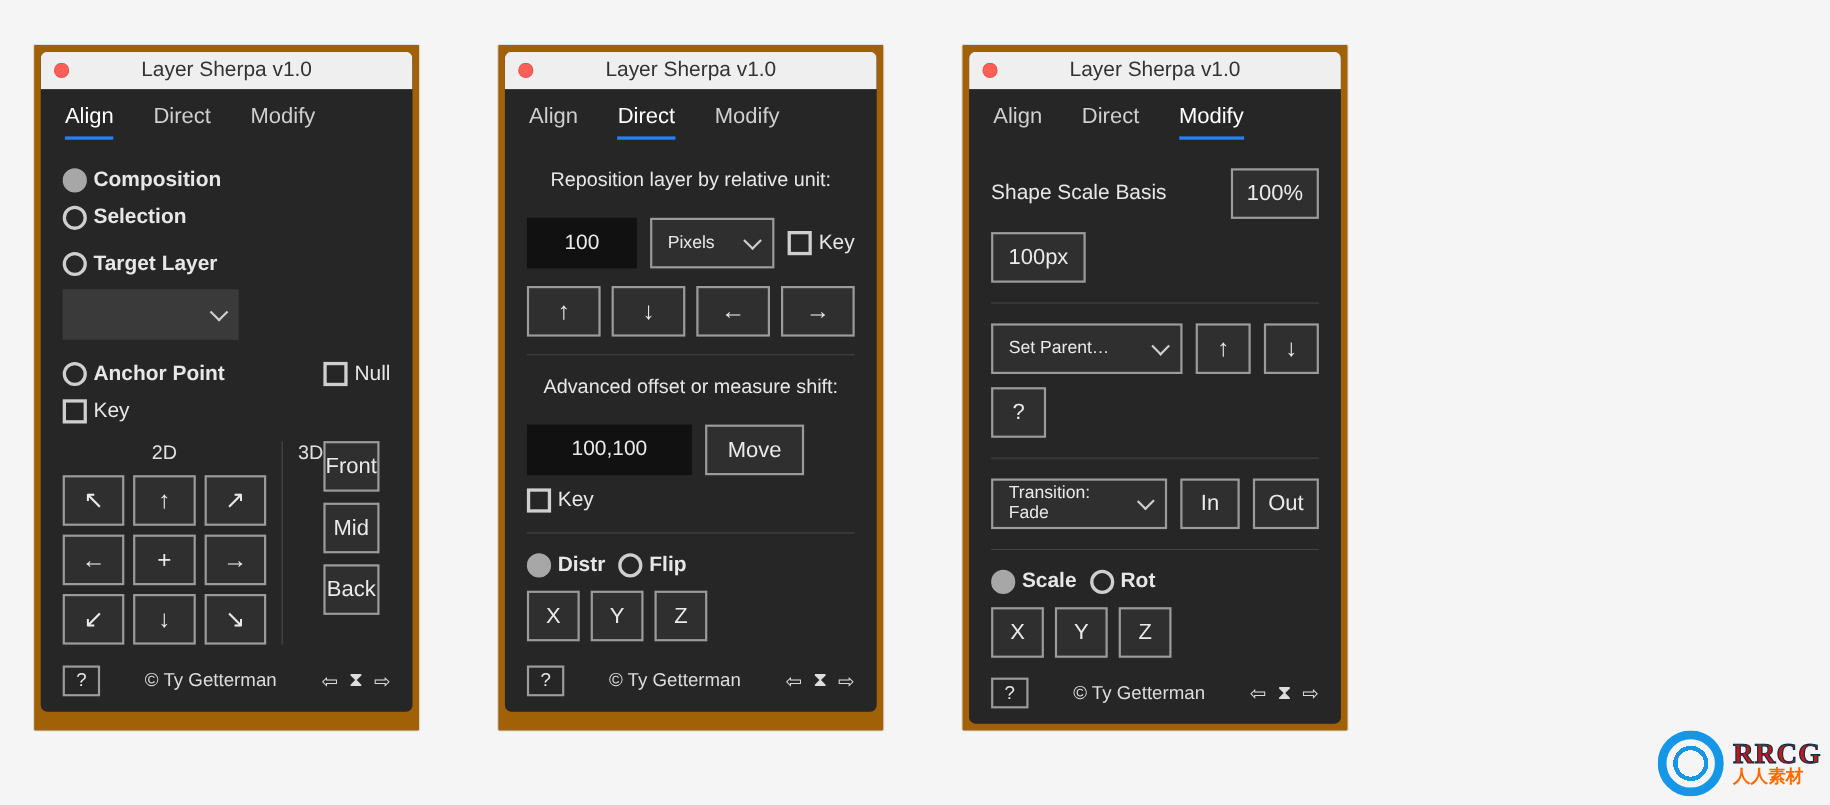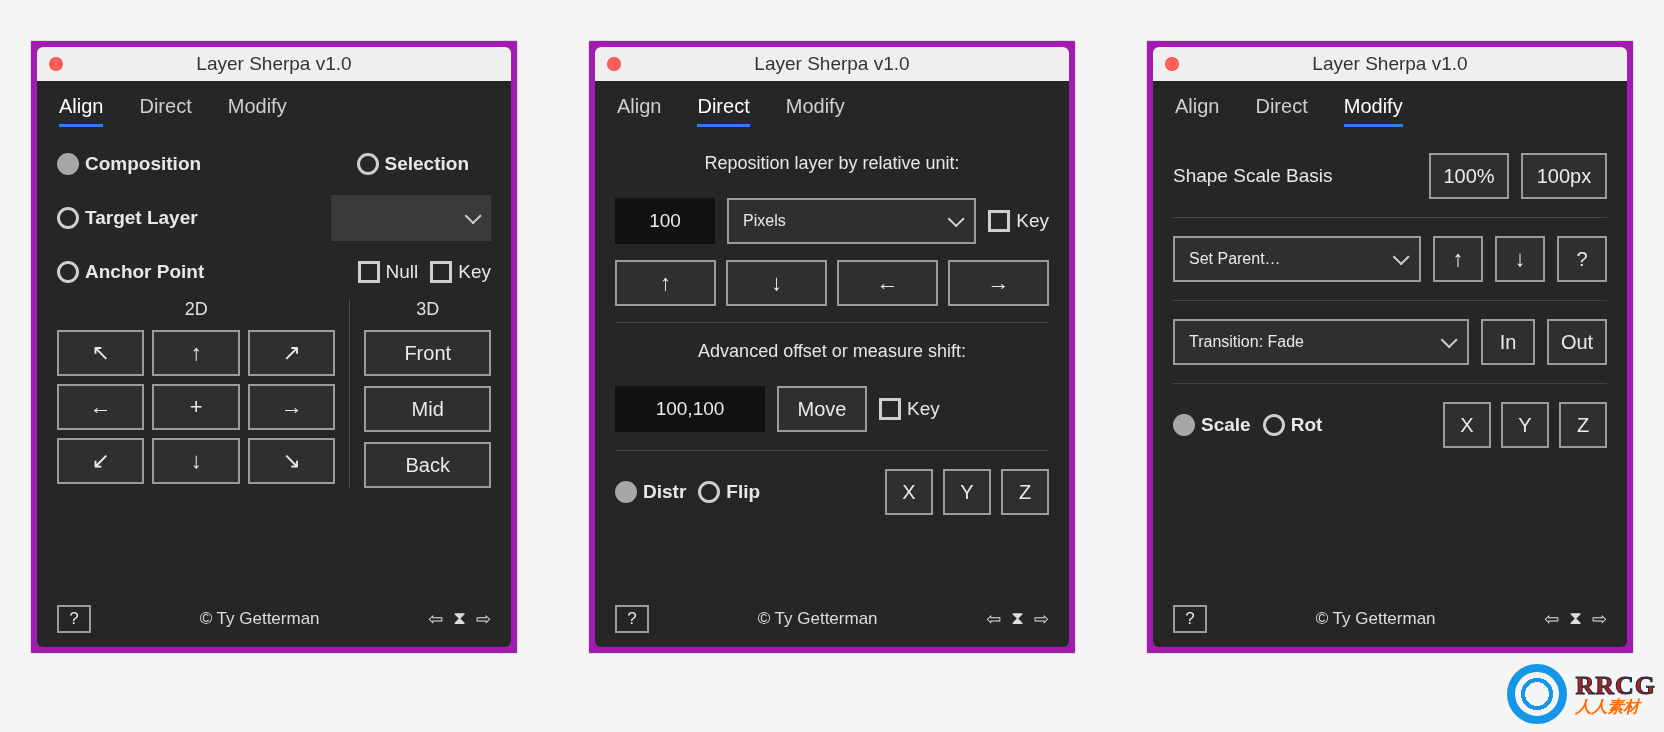--- a/index.html
+++ b/index.html
@@ -6,25 +6,25 @@
   body {
     background: #f5f5f5;
     font-family: -apple-system, "Segoe UI", Arial, sans-serif;
     display: flex;
     gap: 70px;
     padding: 40px 30px;
     font-size: 18px;
     color: #e7e7e7;
   }
   .panel-wrap {
-    background: #a21caf;
+    background: #a16207;
     padding: 6px;
     border: 1px solid #ddd;
     border-radius: 2px;
-    width: 488px;
+    width: 352px;
   }
   .panel {
     background: #262626;
     border-radius: 6px;
     overflow: hidden;
     display: flex;
     flex-direction: column;
     min-height: 600px;
   }
   .titlebar {
@@ -176,21 +176,21 @@
     display: flex;
     gap: 14px;
     margin-top: 6px;
   }
   .col2d { flex: 2.2; }
   .col3d {
     flex: 1;
     border-left: 1px solid #4a4a4a;
     padding-left: 14px;
     display: flex;
-    flex-direction: column;
+    flex-direction: row;
   }
   .col-head {
     text-align: center;
     color: #e0e0e0;
     margin-bottom: 10px;
     font-size: 18px;
   }
   .col3d-buttons { display: flex; flex-direction: column; gap: 10px; }
   .footer {
     margin-top: auto;
@@ -244,21 +244,21 @@
     align-items: flex-start;
   }
   .watermark .t1 {
     font-size: 26px; font-weight: 900;
     color: #b91c1c;
     letter-spacing: 1px;
     font-family: Liberation Serif, serif;
     -webkit-text-stroke: 1px #0b2a45;
   }
   .watermark .t2 {
-    font-size: 16px; color: #ff6a00; font-weight: 700; font-style: italic;
+    font-size: 16px; color: #ff6a00; font-weight: 700;
   }
 </style>
 </head>
 <body>
 
 <div class="panel-wrap">
   <div class="panel">
     <div class="titlebar">
       <div class="close-dot"></div>
       <div class="titlebar-title">Layer Sherpa v1.0</div>

